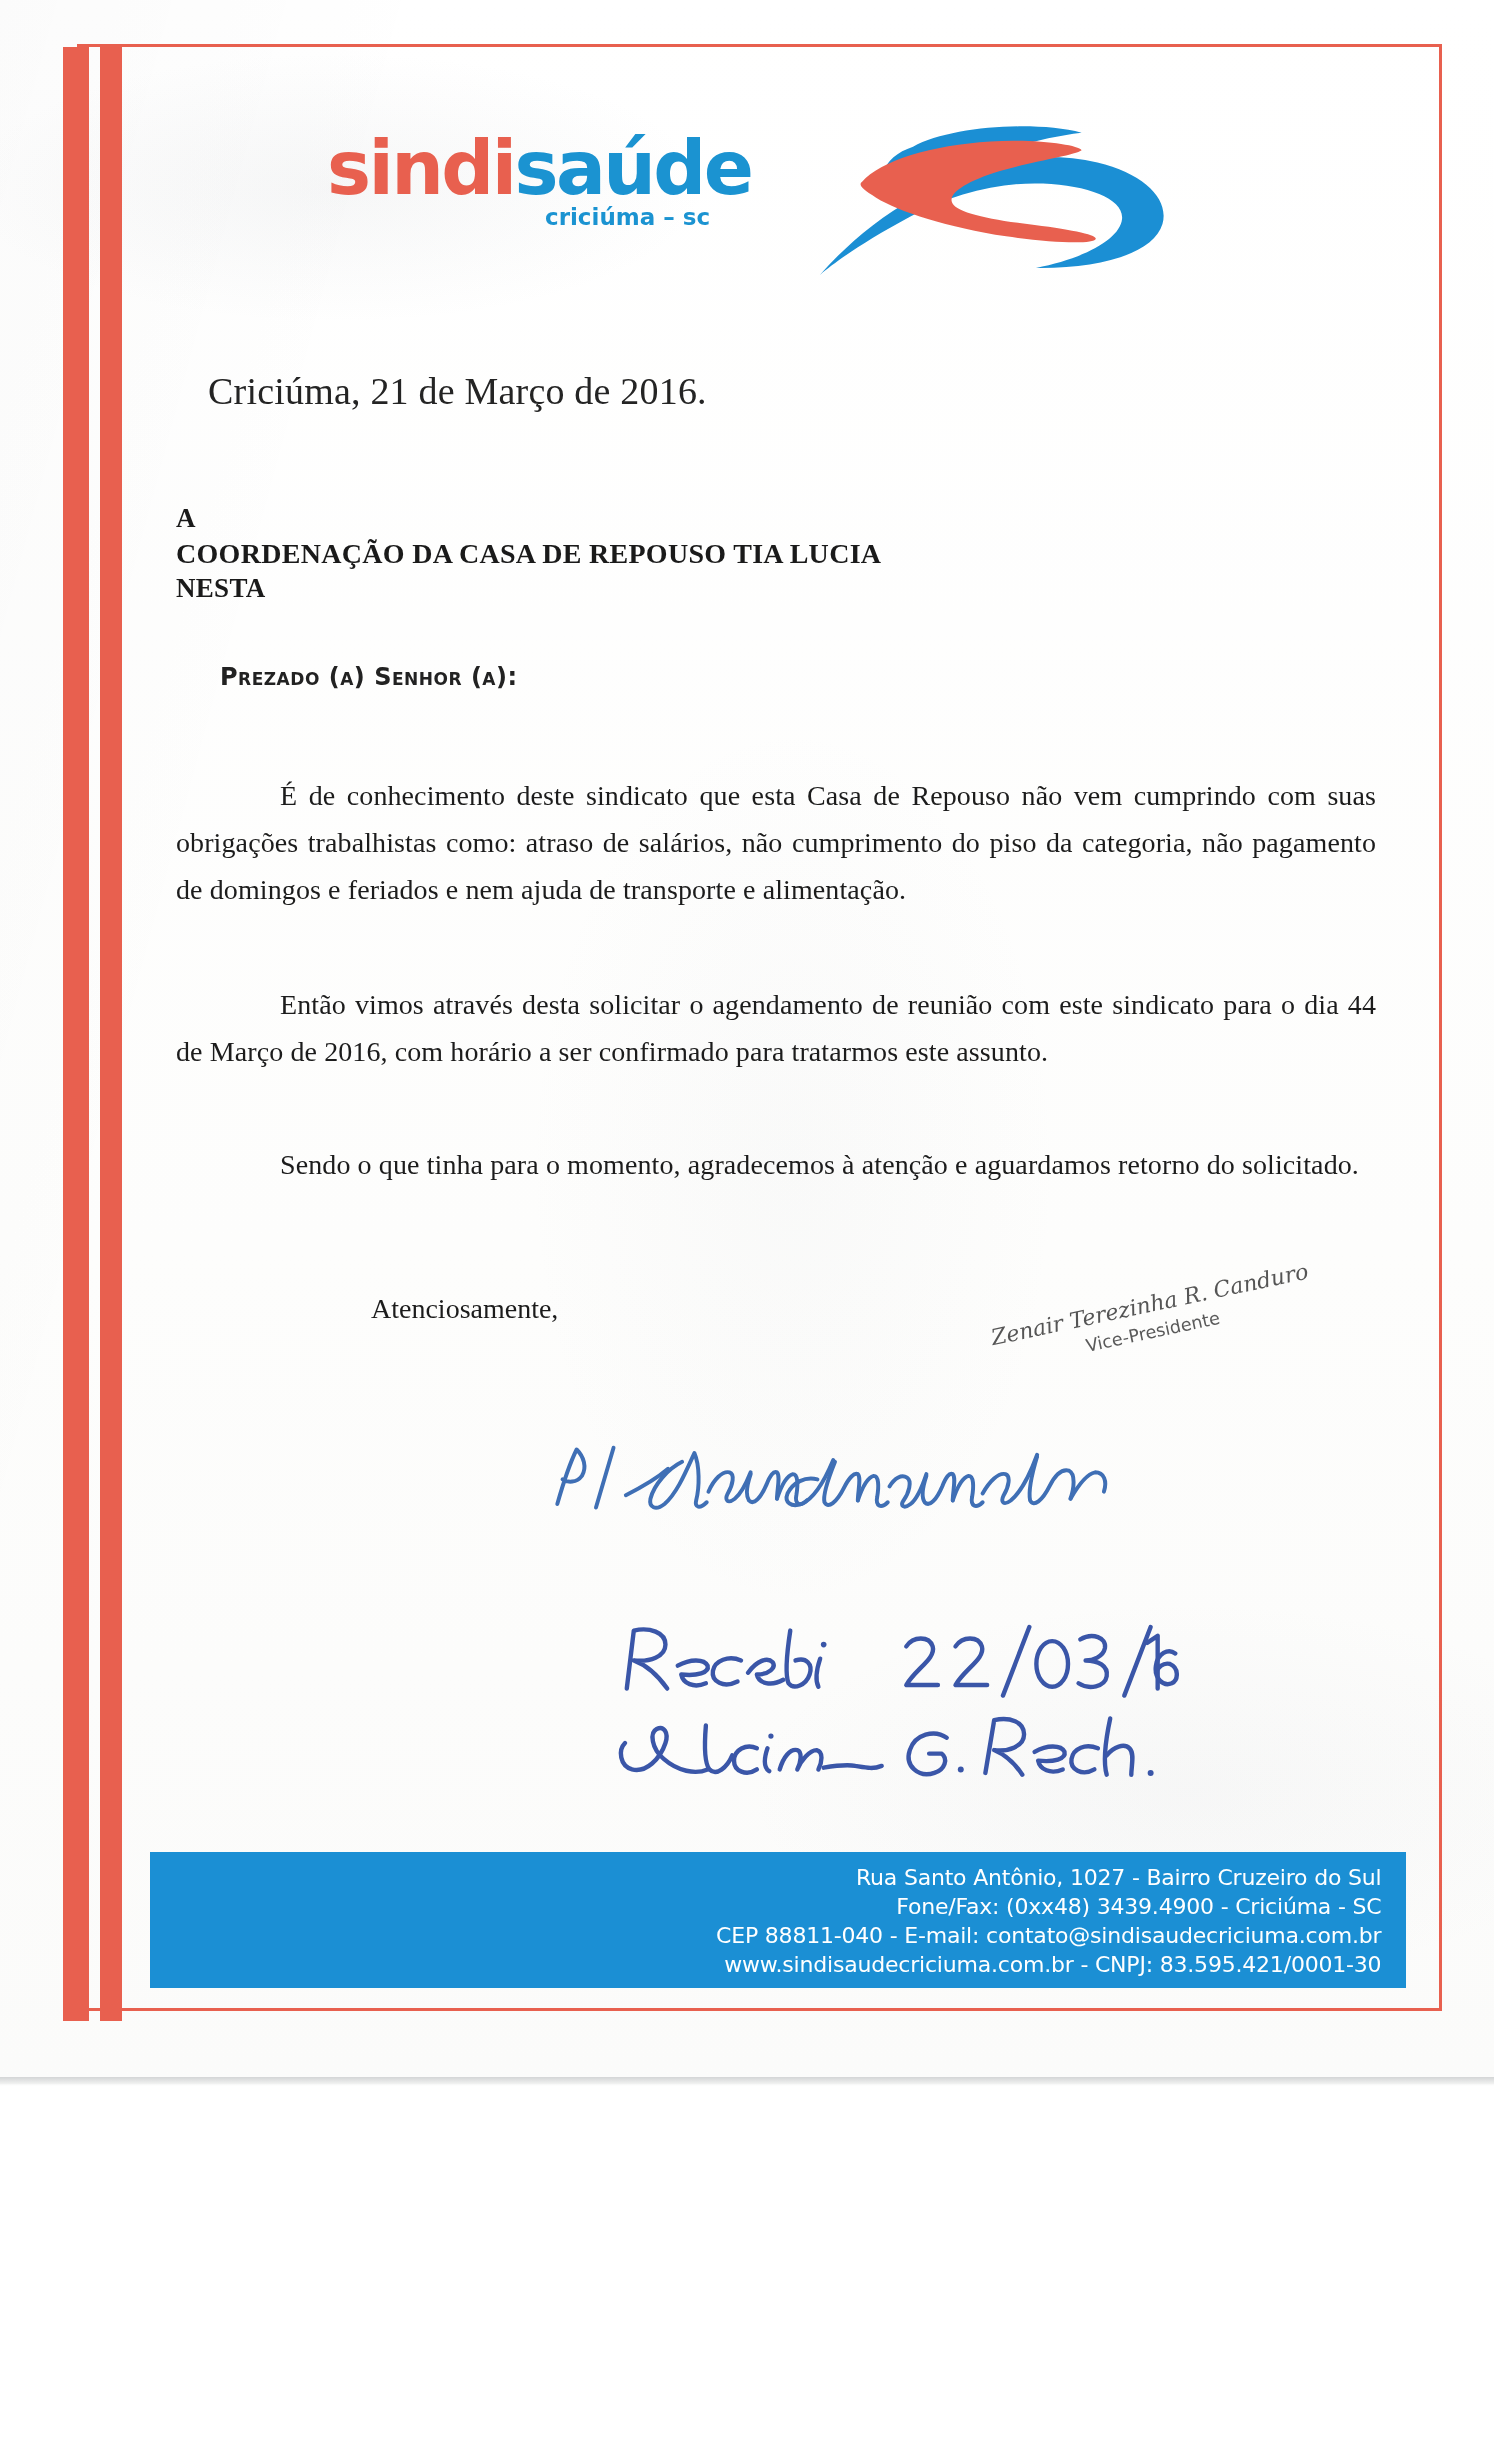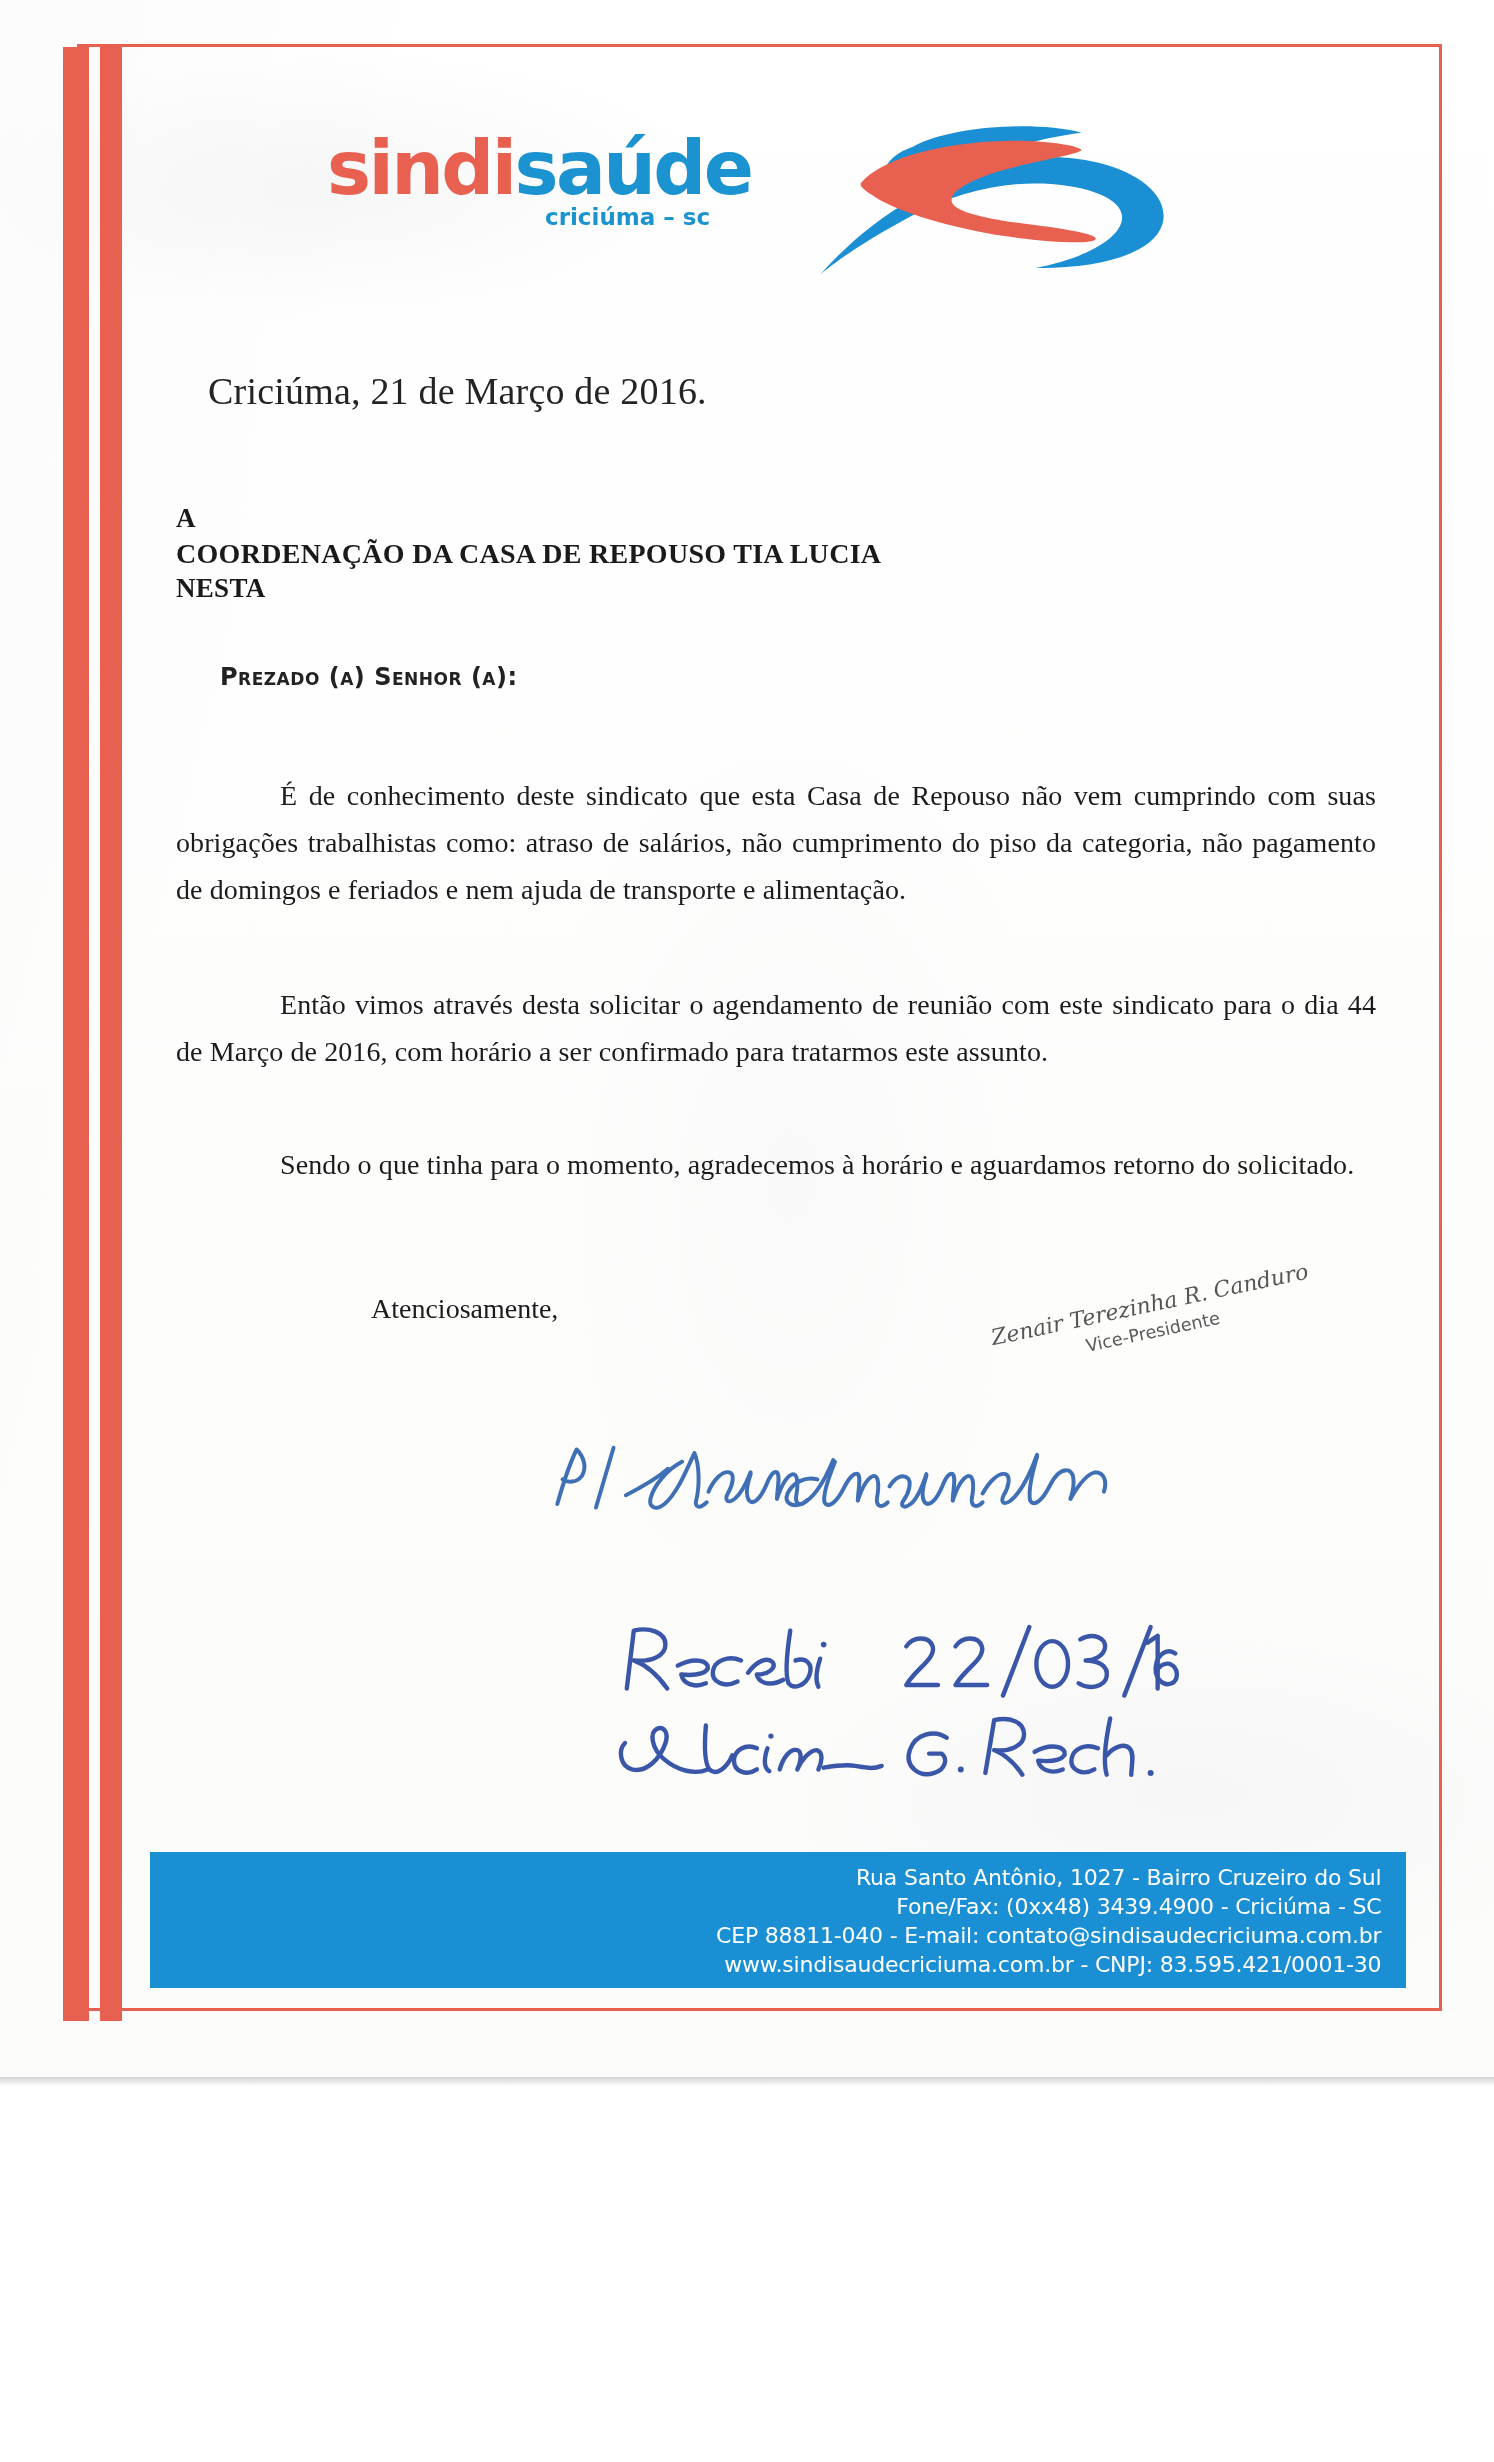--- a/index.html
+++ b/index.html
@@ -302,21 +302,21 @@
   <div class="addr-block">
     <div>A</div>
     <div class="addr-main">COORDENAÇÃO DA CASA DE REPOUSO TIA LUCIA</div>
     <div>NESTA</div>
   </div>
 
   <div class="salutation">Prezado (a) Senhor (a):</div>
 
   <div class="para p1">É de conhecimento deste sindicato que esta Casa de Repouso não vem cumprindo com suas obrigações trabalhistas como: atraso de salários, não cumprimento do piso da categoria, não pagamento de domingos e feriados e nem ajuda de transporte e alimentação.</div>
   <div class="para p2">Então vimos através desta solicitar o agendamento de reunião com este sindicato para o dia 44 de Março de 2016, com horário a ser confirmado para tratarmos este assunto.</div>
-  <div class="para p3">Sendo o que tinha para o momento, agradecemos à horário e aguardamos retorno do solicitado.</div>
+  <div class="para p3">Sendo o que tinha para o momento, agradecemos à atenção e aguardamos retorno do solicitado.</div>
 
   <div class="closing">Atenciosamente,</div>
 
   <div class="stamp">
     <div class="stamp-name">Zenair Terezinha R. Canduro</div>
     <div class="stamp-role">Vice-Presidente</div>
   </div>
 
   <svg class="signature-script" viewBox="0 0 660 110">
     <g fill="none" stroke="#3f6fb5" stroke-width="4.5" stroke-linecap="round" stroke-linejoin="round">

